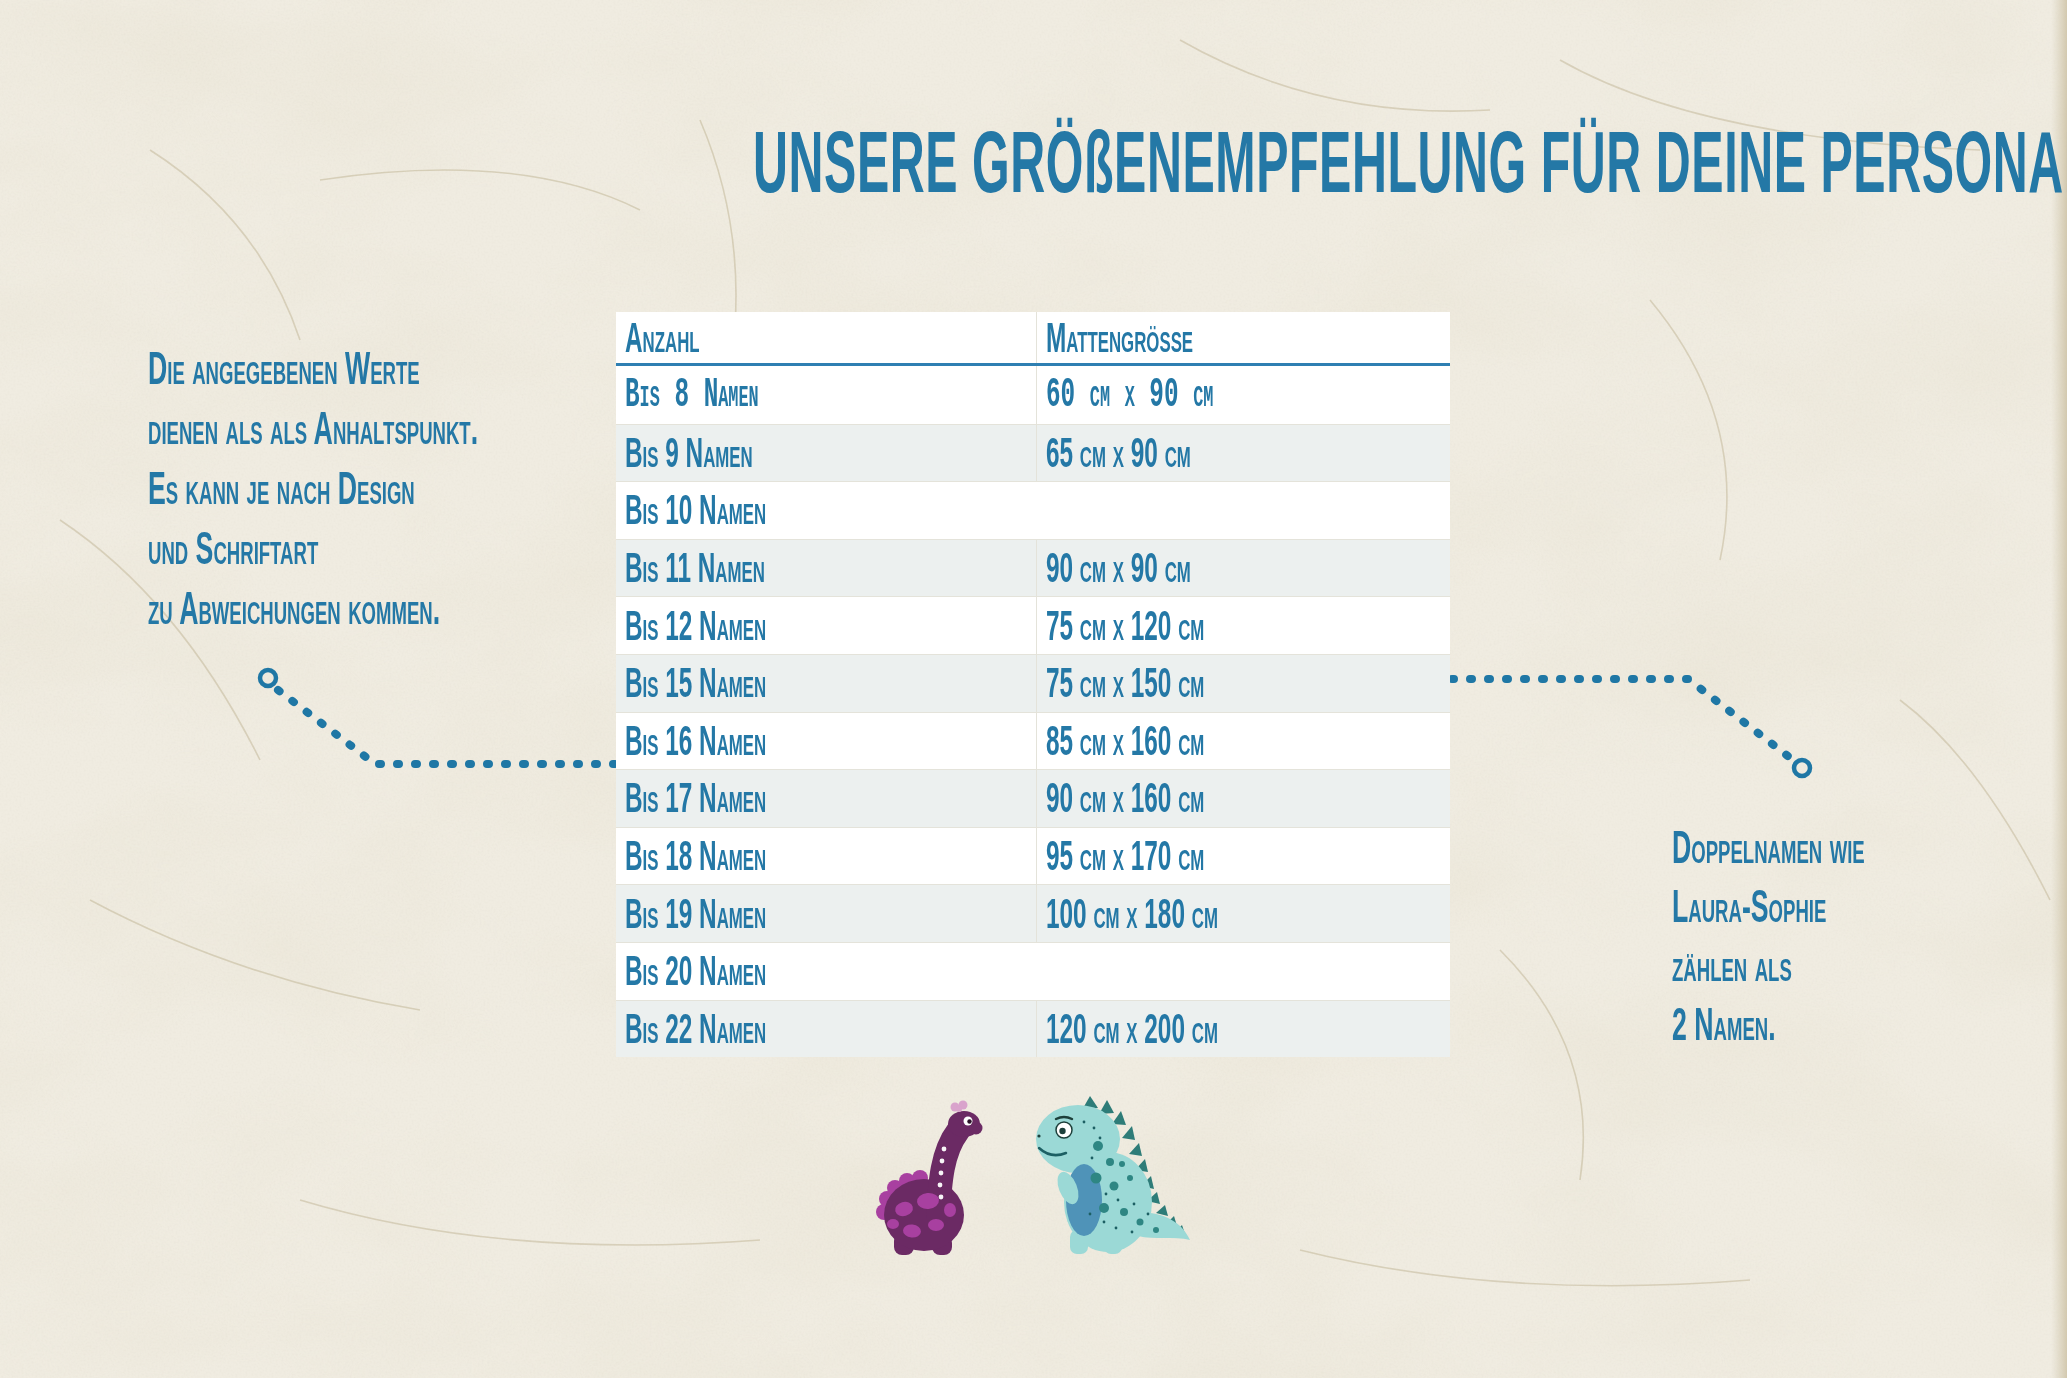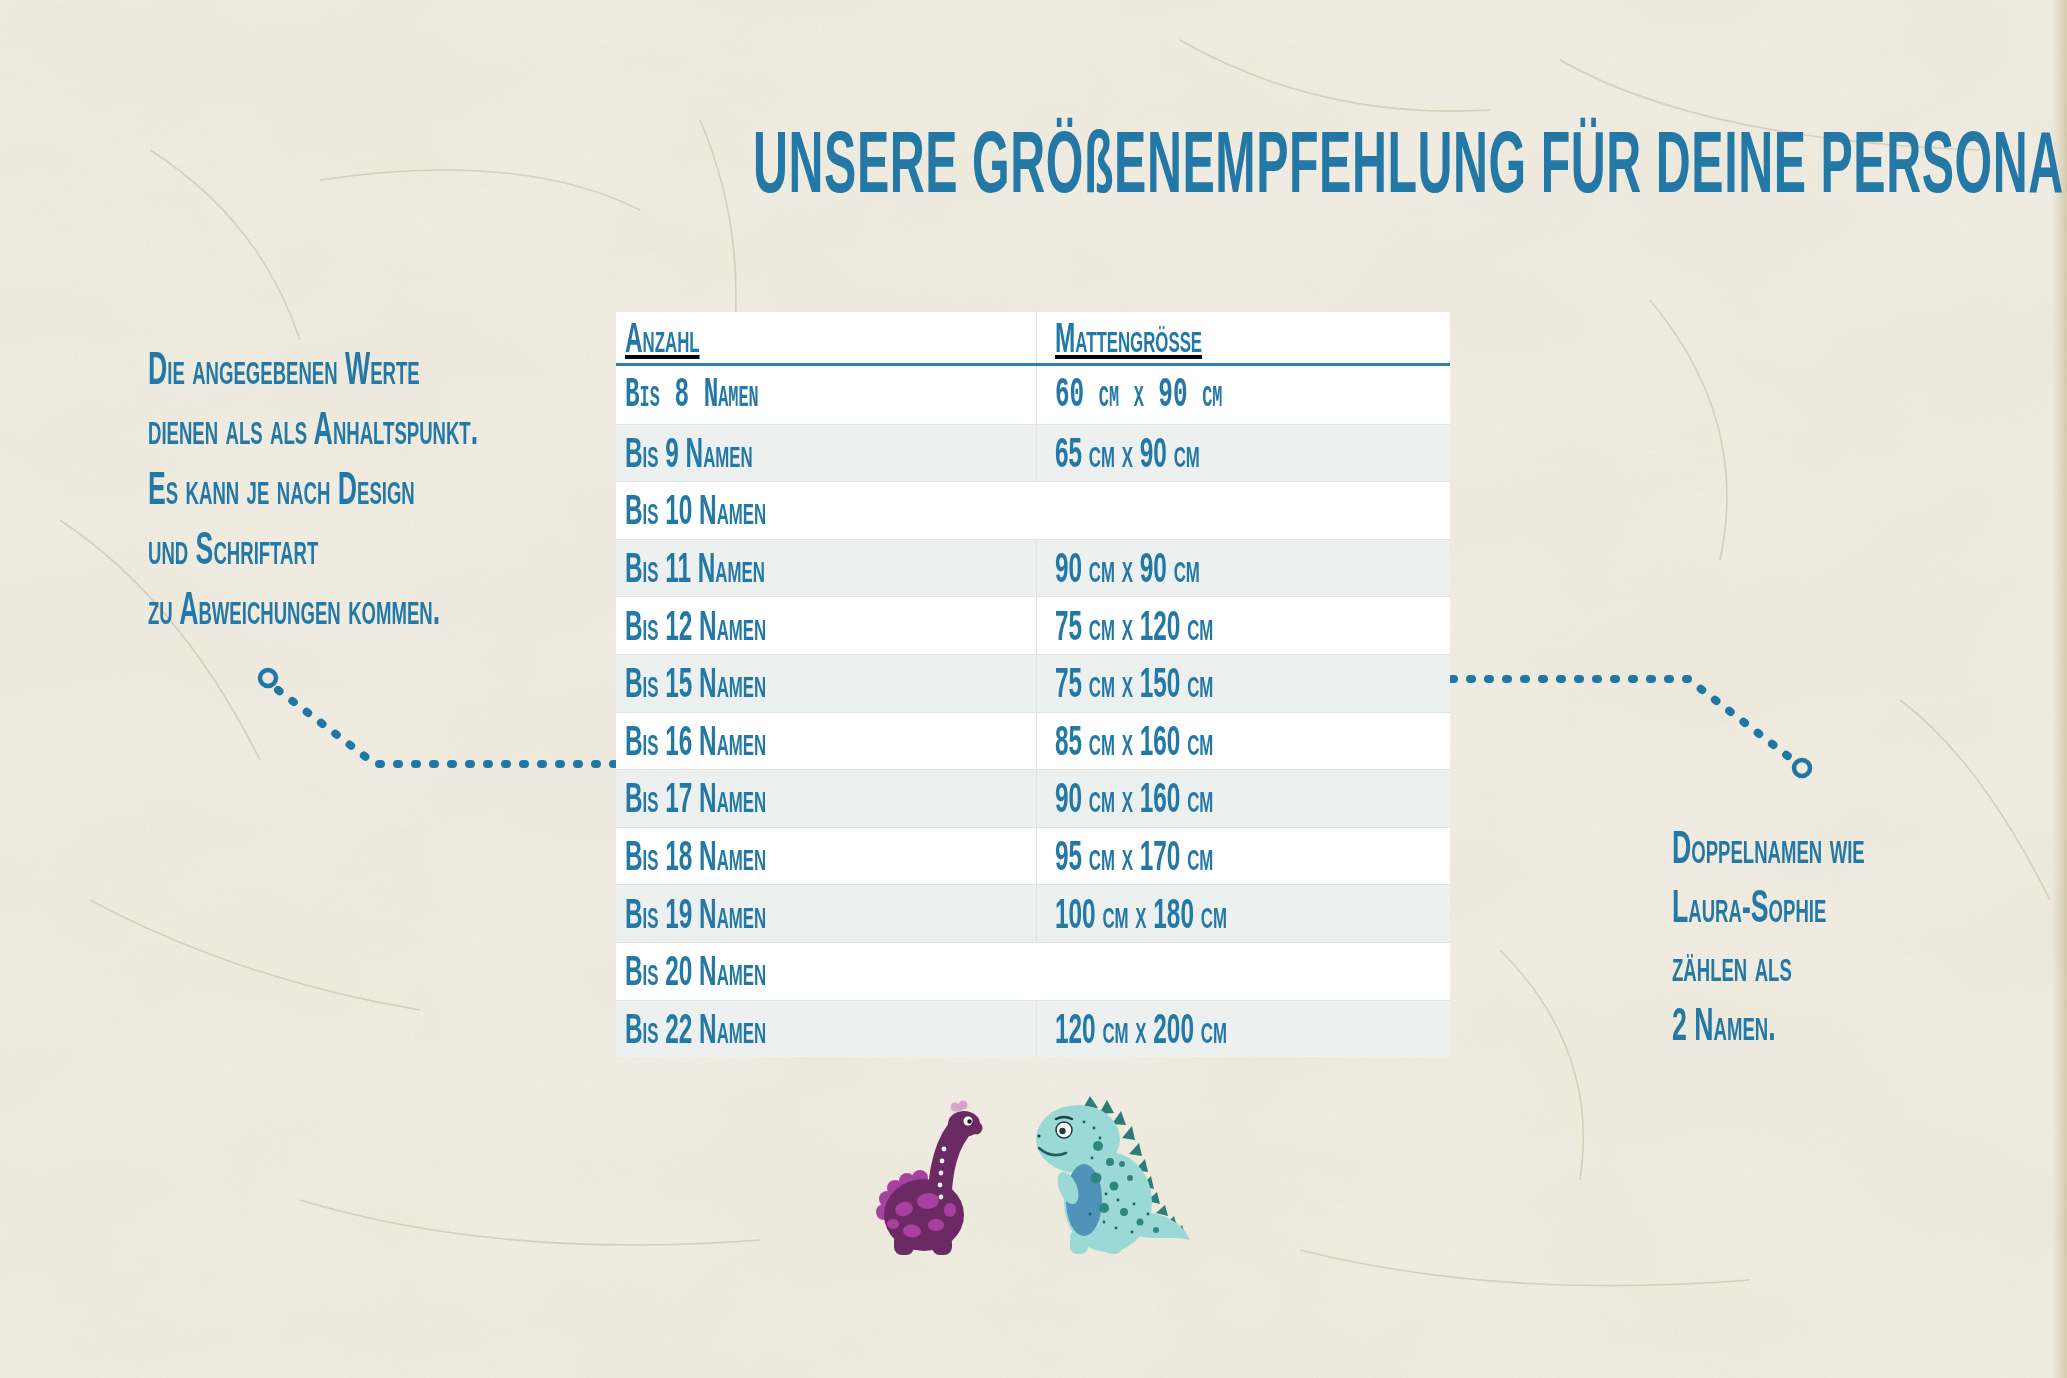--- a/index.html
+++ b/index.html
@@ -19,26 +19,26 @@
 
   
   .note { position:absolute; z-index:3; font-size:46px; }
   .note-left  { left:148px;  top:338px;  }
   .note-right { left:1672px; top:782px;margin-top:36px; }
   .note-line { height:60px; line-height:60px; }
   .note-right .note-line { height:59px; line-height:59px; }
 
   
   .size-table { position:absolute; left:616px; top:312px; width:834px; z-index:3; }
-  .thead { display:flex; height:54px; background:#ffffff; border-bottom:3px solid #2e7fb2;text-decoration:underline; }
+  .thead { display:flex; height:54px; background:#ffffff; border-bottom:3px solid #2e7fb2; }
   .trow  { display:flex; height:57.6px; background:#ffffff; border-top:1px solid #e4e3da; }
   .trow:first-of-type { border-top:none;font-family:Liberation Mono, monospace; }
   .trow:nth-of-type(even) { background:#ecf0ef; }
   .c1 { width:420px; display:flex; align-items:center; padding-left:9px; }
-  .c2 { flex:1; display:flex; align-items:center; padding-left:18px; border-left:1px solid #e4e3da;text-align:right; }
+  .c2 { flex:1; display:flex; align-items:center; padding-left:9px; border-left:1px solid #e4e3da;text-align:right; }
   .cell-text { font-size:42px; }
 
   
   .connectors { position:absolute; inset:0; z-index:2; pointer-events:none; }
 
   
   .dino { position:absolute; z-index:3; }
   .dino-purple { left:876px;  top:1097px; width:110px; height:160px; }
   .dino-teal   { left:1006px; top:1094px; width:190px; height:165px; }
 </style>

